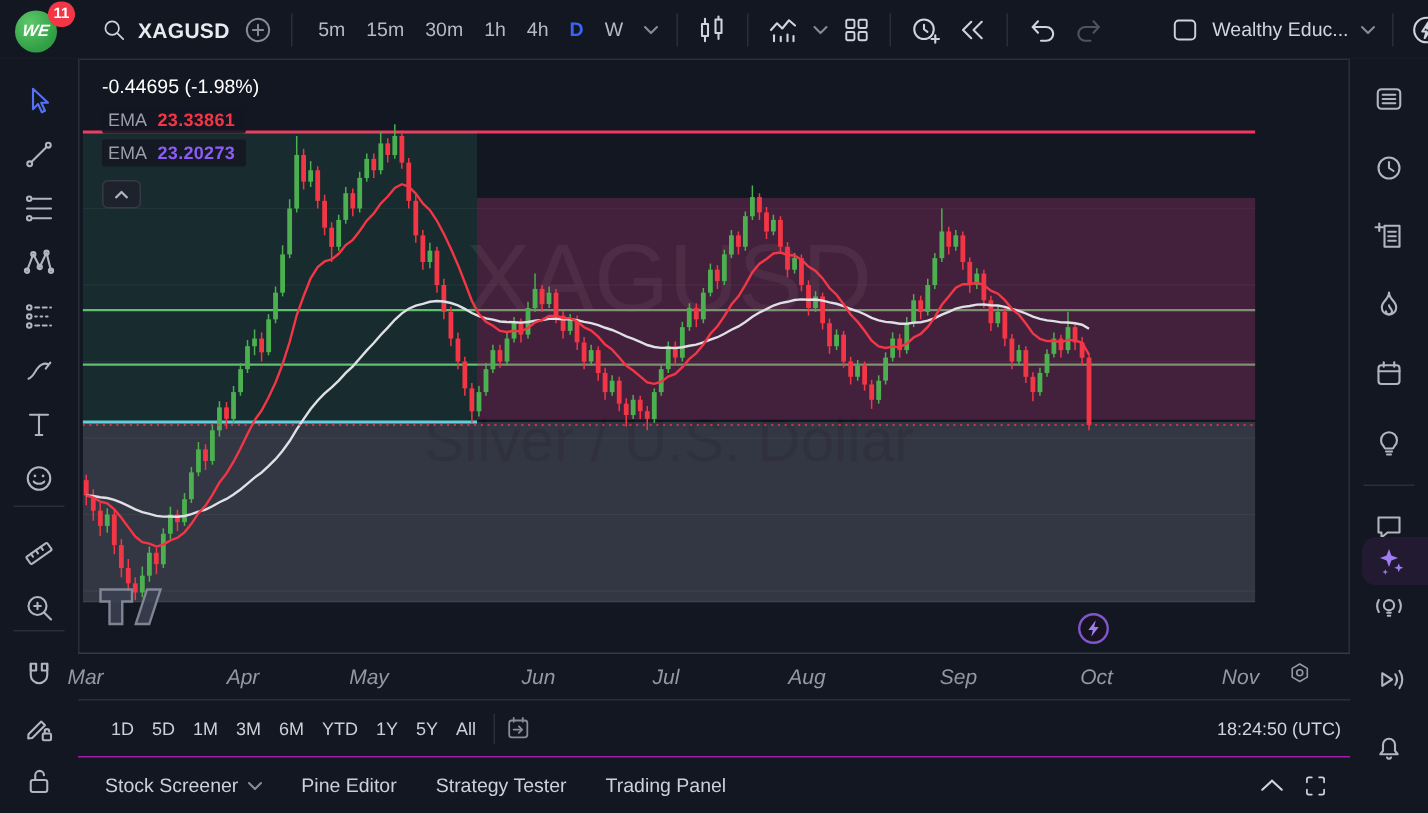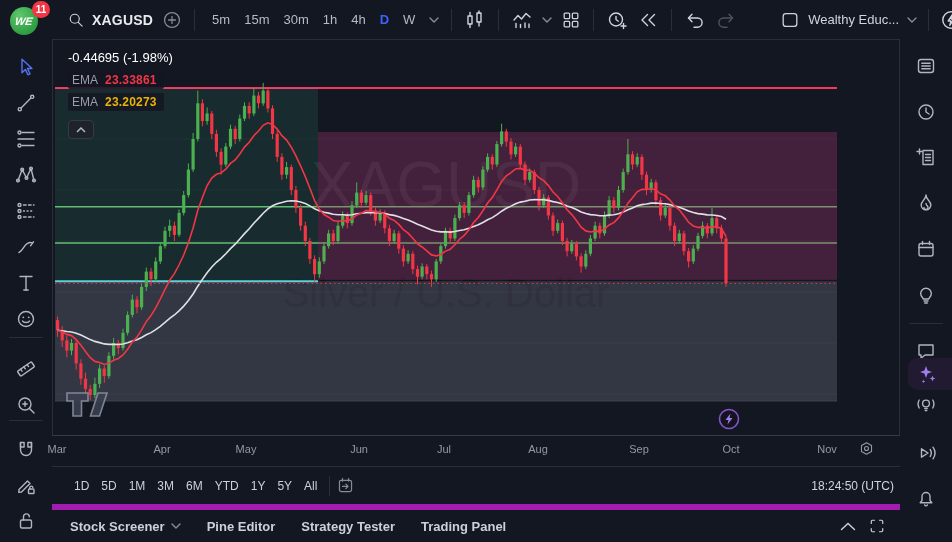--- a/index.html
+++ b/index.html
@@ -48,49 +48,49 @@
   #csvg{position:absolute;left:0;top:0;}
   
   #legend{position:absolute;left:13px;top:11px;z-index:5;}
   .lg-change{font-size:13px;color:#ffffff;margin-bottom:6px;}
   .lg-pill{display:inline-flex;align-items:flex-start;gap:7px;background:rgba(19,23,34,.88);
            padding:2px 7px 2px 4px;border-radius:2px;margin-bottom:4px;font-size:12px;}
   .lg-pill{display:flex;width:fit-content;}
   .lg-lab{color:#9b9ea8;}
   .lg-val{font-weight:bold;letter-spacing:.2px;}
   .lg-val.red{color:#f23645;}
-  .lg-val.white{color:#eab308;}
+  .lg-val.white{color:#8b5cf6;}
   #legend-collapse{position:absolute;left:13px;top:81px;width:26px;height:19px;background:#1e222d;
                    border:1px solid #363a45;border-radius:4px;color:#b2b5be;display:flex;
                    align-items:center;justify-content:center;cursor:pointer;padding:0;z-index:5;}
   
   #paxis{position:absolute;left:785px;top:0;width:63px;height:396px;border-left:1px solid #363a45;
          background:#131722;cursor:ns-resize;}
   .pa-label{position:absolute;left:9px;font-size:11px;color:#9da1aa;}
   .pa-badge{position:absolute;left:0;width:63px;background:#f7365f;color:#fff;font-weight:bold;
             font-size:11px;display:flex;align-items:center;padding-left:8px;}
   .pa-cur{position:absolute;left:0;width:63px;background:#f7365f;color:#fff;font-weight:bold;
           font-size:11px;line-height:14px;padding:1px 0 1px 8px;}
   #usdbtn{position:absolute;left:4px;top:8px;width:55px;height:21px;border:1px solid #3a3e4a;
           border-radius:4px;display:flex;align-items:center;justify-content:space-between;
           padding:0 6px;font-size:12px;color:#d1d4dc;cursor:pointer;background:#131722;z-index:4;}
   
   #taxis{position:absolute;left:0;top:396px;width:848px;height:31px;border-top:1px solid #363a45;
          background:#131722;cursor:ew-resize;}
-  .month{position:absolute;top:7px;font-size:11px;color:#9598a1;transform:translateX(-50%);}
+  .month{position:absolute;top:7px;font-size:14px;color:#9598a1;transform:translateX(-50%);font-style:italic;}
   #axgear{position:absolute;left:806px;top:4px;color:#9598a1;cursor:pointer;}
   
   #rrow{position:absolute;left:0;top:427px;width:848px;height:38px;border-top:1px solid #2a2e39;
         background:#131722;display:flex;align-items:center;padding:0 6px 0 16px;box-sizing:border-box;}
   .rng{font-size:12px;color:#cdd0d8;padding:4px 6px;border-radius:4px;cursor:pointer;}
   #rrow .vsep{height:20px;margin:0 6px;}
   #clock{margin-left:auto;font-size:12px;color:#d1d4dc;cursor:pointer;}
   
-  #bbar{position:absolute;left:0;top:465px;width:848px;height:38px;border-top:6px solid #a21caf;
-        background:#131722;display:flex;align-items:center;padding-left:18px;box-sizing:border-box;gap:26px;font-weight:bold;}
+  #bbar{position:absolute;left:0;top:465px;width:848px;height:38px;border-top:1px solid #a21caf;
+        background:#131722;display:flex;align-items:center;padding-left:18px;box-sizing:border-box;gap:26px;}
   .bb-item{font-size:13px;color:#ccd0d9;cursor:pointer;display:flex;align-items:center;gap:6px;white-space:nowrap;}
   #bb-icons{margin-left:auto;display:flex;align-items:center;gap:12px;padding-right:14px;color:#b2b5be;}
   svg{display:block;}
 </style>
 </head>
 <body>
 
 <div id="app">
 
   <header>

